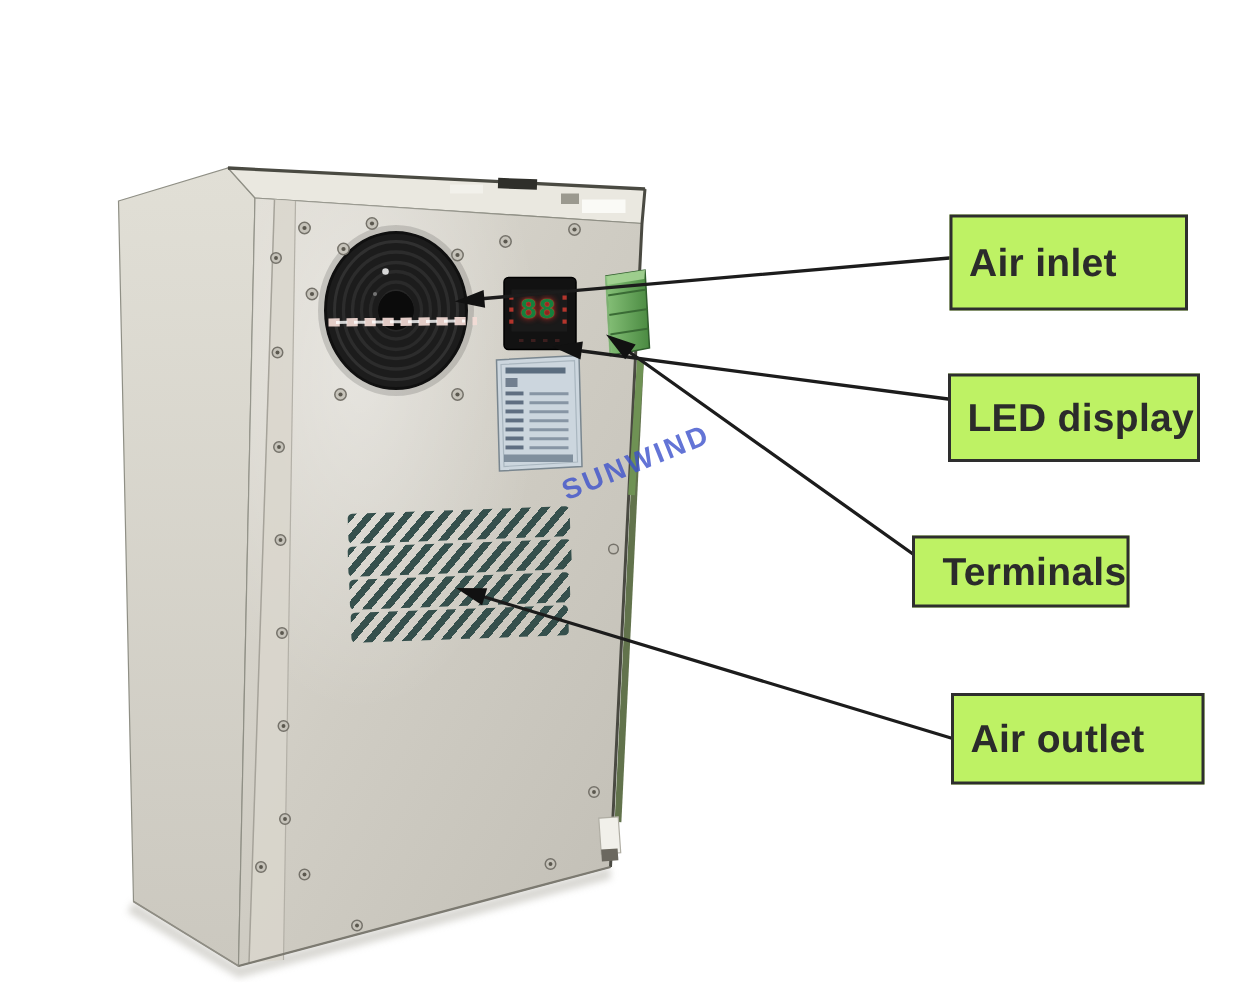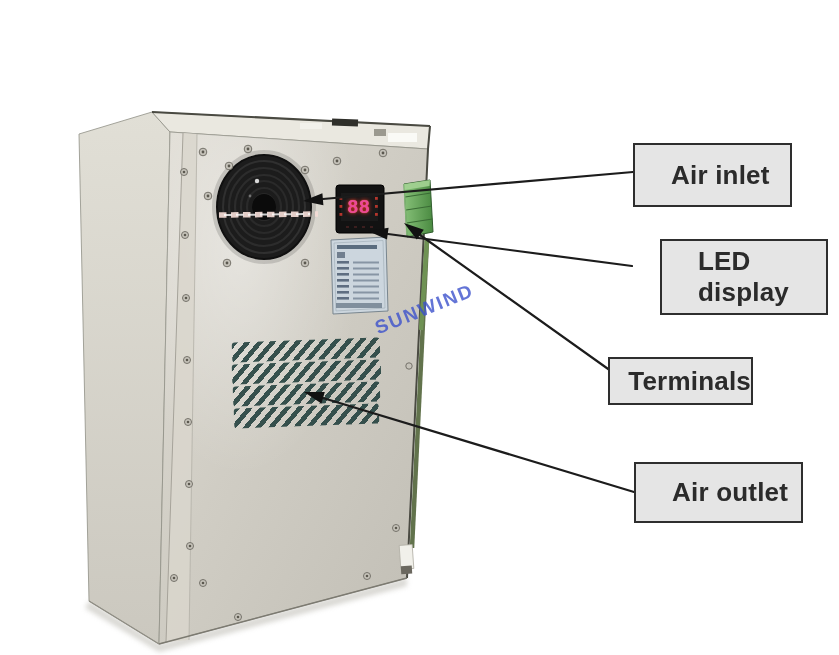--- a/index.html
+++ b/index.html
@@ -2,39 +2,39 @@
 <html><head>
 <meta charset="utf-8">
 <style>
   html,body{margin:0;padding:0;background:#ffffff;}
   .scene{position:relative;width:839px;height:655px;background:#ffffff;overflow:hidden;
          font-family:"Liberation Sans", sans-serif;}
   .scene svg{position:absolute;left:0;top:0;}
   #arrows-svg{pointer-events:none;}
 
   
-  .callout{position:absolute;background:#e5e5e5;border:2px solid #2e2e2e;box-sizing:border-box;
-           display:flex;align-items:center;padding-left:36px;color:#2b2b2b;
+  .callout{position:absolute;background:#bef264;border:2px solid #2e2e2e;box-sizing:border-box;
+           display:flex;align-items:center;padding-left:11px;color:#2b2b2b;
            font-size:26px;font-weight:600;letter-spacing:.2px;}
   #co-air-inlet  {left:633px;top:143px;width:159px;height:64px;}
-  #co-led-display{left:632px;top:239px;width:168px;height:76px;margin-left:28px;}
+  #co-led-display{left:632px;top:249px;width:168px;height:59px;}
   #co-terminals  {left:608px;top:357px;width:145px;height:48px;justify-content:flex-end;}
   #co-air-outlet {left:634px;top:462px;width:169px;height:61px;}
 
   
   .louver-band{position:absolute;height:20px;border-radius:3px;transform:rotate(-2deg);
     background:repeating-linear-gradient(132deg, rgba(45,73,70,.95) 0 4.6px, rgba(45,73,70,0) 4.6px 9.6px);}
   #lv1{left:232px;top:340px;width:148px;}
   #lv2{left:232px;top:362px;width:149px;}
   #lv3{left:233px;top:384px;width:147px;}
   #lv4{left:234px;top:406px;width:145px;}
 
   
   .led-digits{position:absolute;left:338px;top:196px;width:42px;text-align:center;
-    font-family:Liberation Sans, sans-serif;font-size:19px;font-weight:bold;color:#ec4899;
+    font-family:Liberation Mono, monospace;font-size:19px;font-weight:bold;color:#15803d;
     letter-spacing:1px;text-shadow:0 0 4px rgba(255,50,40,.95),0 0 1px rgba(255,180,80,.8);}
 
   
   .watermark{position:absolute;left:376px;top:318px;font-size:19px;font-weight:bold;
     color:#3d52cc;opacity:.8;letter-spacing:2px;transform:rotate(-22deg);transform-origin:left center;}
 </style>
 </head>
 <body>
 
 <div class="scene">

